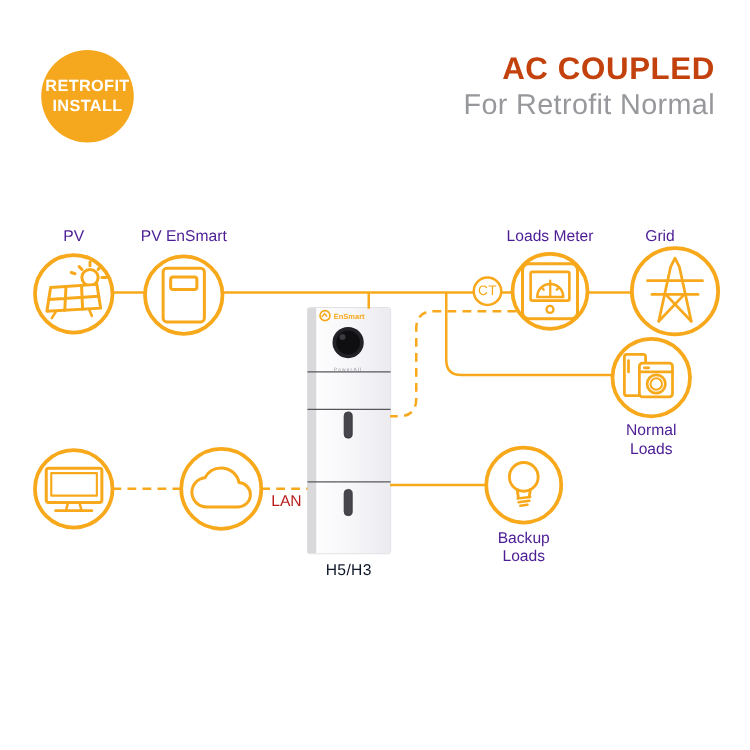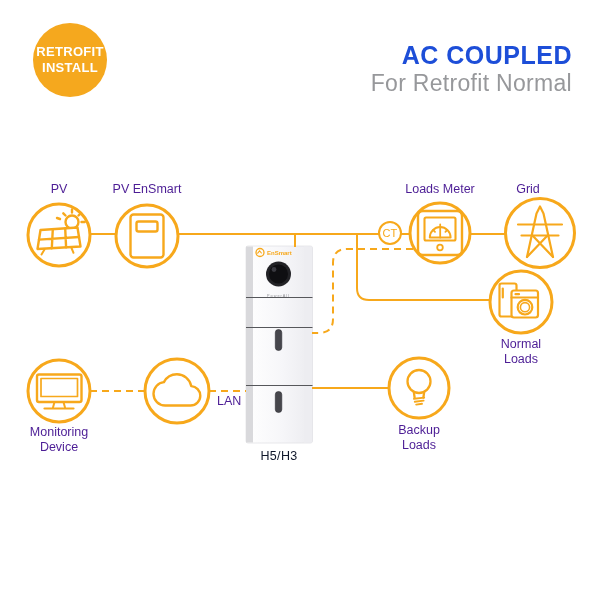--- a/index.html
+++ b/index.html
@@ -2,45 +2,45 @@
 <html><head>
 <meta charset="utf-8">
 <style>
   html,body{margin:0;padding:0;background:#fff;}
   #canvas{
     position:relative;width:600px;height:600px;background:#ffffff;overflow:hidden;
     font-family:"Liberation Sans",sans-serif;
   }
   
   .badge{
-    position:absolute;left:33px;top:23px;width:74px;height:74px;border-radius:50%;
+    position:absolute;left:33px;top:40px;width:74px;height:74px;border-radius:50%;
     background:#F5A81E;color:#fff;display:flex;flex-direction:column;align-items:center;
     justify-content:center;font-weight:bold;font-size:13px;line-height:16px;letter-spacing:.3px;
     text-align:center;
   }
   .title{
-    position:absolute;right:28px;top:41px;color:#1d4ed8;font-weight:bold;
+    position:absolute;right:28px;top:41px;color:#c2410c;font-weight:bold;
     font-size:25px;letter-spacing:.5px;white-space:nowrap;
   }
   .subtitle{
     position:absolute;right:28px;top:70px;color:#97989B;font-size:23px;
     letter-spacing:.3px;white-space:nowrap;
   }
   
   .nlabel{
     position:absolute;color:#4c1d95;font-size:12.5px;line-height:15px;text-align:center;
     transform:translateX(-50%);white-space:nowrap;
   }
   .nlabel.wrap{white-space:normal;}
   .ct-label{
     position:absolute;left:390px;top:233px;transform:translate(-50%,-50%);
     color:#F7A81B;font-size:11px;font-weight:normal;letter-spacing:.2px;
   }
   .lan-label{
-    position:absolute;left:217px;top:394px;color:#4c1d95;font-size:12.5px;text-align:center;
+    position:absolute;left:217px;top:394px;color:#b91c1c;font-size:12.5px;text-align:center;
   }
   .model-label{
     position:absolute;left:279px;top:449px;transform:translateX(-50%);
     color:#0f172a;font-size:12.5px;letter-spacing:.3px;
   }
   svg{position:absolute;left:0;top:0;}
 </style>
 </head>
 <body>
 
@@ -170,18 +170,17 @@
       </g>
     </g>
   </svg>
 
   <div class="nlabel" style="left:59px;top:182px">PV</div>
   <div class="nlabel" style="left:147px;top:182px">PV EnSmart</div>
   <div class="nlabel" style="left:440px;top:182px">Loads Meter</div>
   <div class="nlabel" style="left:528px;top:182px">Grid</div>
   <div class="nlabel wrap" style="left:521px;top:337px;width:62px">Normal Loads</div>
   <div class="nlabel wrap" style="left:419px;top:423px;width:62px">Backup Loads</div>
-  <div class="nlabel wrap" style="left:59px;top:425px;width:80px">Monitoring Device</div>
   <div class="ct-label">CT</div>
   <div class="lan-label">LAN</div>
   <div class="model-label">H5/H3</div>
 
 </div>
 
 </body></html>

